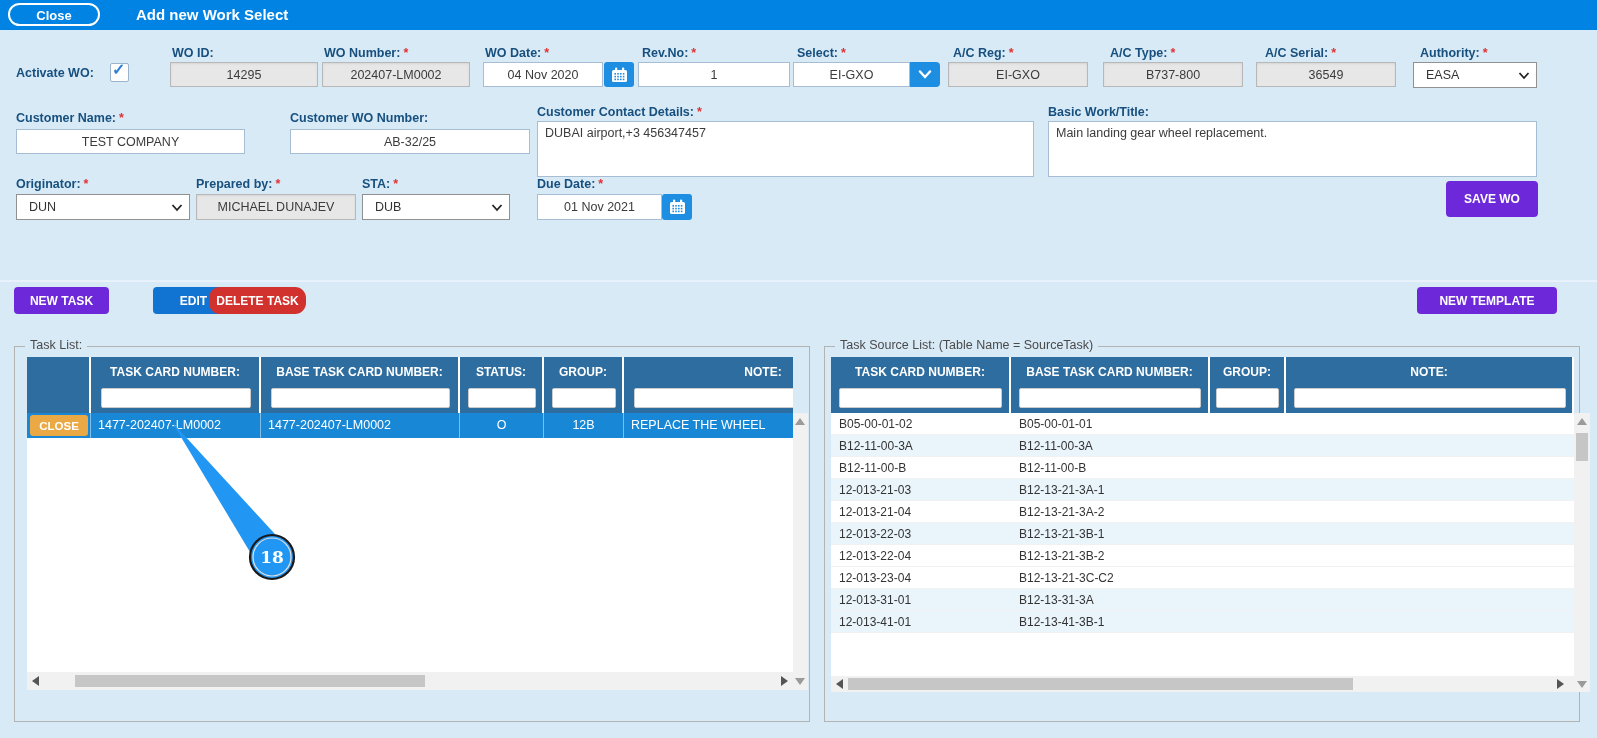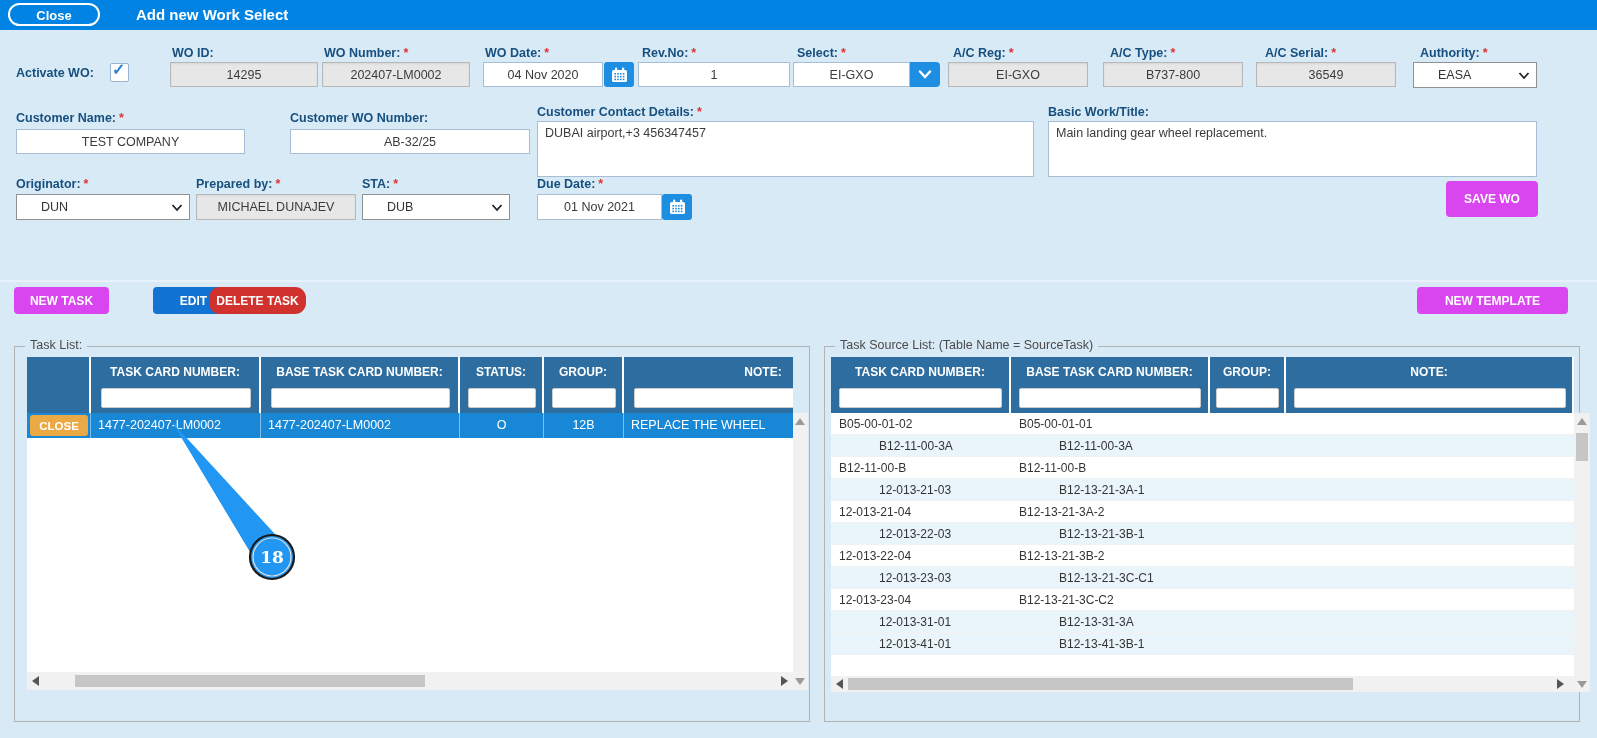--- a/index.html
+++ b/index.html
@@ -18,30 +18,30 @@
   .lbl{position:absolute;font-size:12.5px;font-weight:bold;color:#17507e;white-space:nowrap;}
   .req{color:#e03232;margin-left:3px;font-weight:bold;}
   .inp{position:absolute;height:25px;box-sizing:border-box;border:1px solid #a6bdd3;background:#fff;
     text-align:center;font-family:"Liberation Sans",sans-serif;font-size:12.5px;color:#3b3b3b;padding:0 4px;}
   .inp.ro{background:#e7e7e7;border-color:#b8b8b8;box-shadow:inset 0 1px 2px rgba(0,0,0,.08);}
   .txta{position:absolute;box-sizing:border-box;border:1px solid #a6bdd3;background:#fff;resize:none;
     font-family:"Liberation Sans",sans-serif;font-size:12.5px;color:#3b3b3b;padding:4px 7px;}
   .sqbtn{position:absolute;width:30px;height:25px;background:#1e8ee2;border:none;border-radius:3px;
     display:flex;align-items:center;justify-content:center;cursor:pointer;}
   .nselect{position:absolute;height:26px;box-sizing:border-box;border:1px solid #919191;background:#fff;
-    font-size:12.5px;color:#333;line-height:24px;padding:0 24px;cursor:pointer;}
+    font-size:12.5px;color:#333;line-height:24px;padding:0 12px;cursor:pointer;}
   .nselect .chev{position:absolute;right:6px;top:9px;}
   .chkbox{position:absolute;width:17px;height:17px;background:#fff;border:1px solid #9ab4cc;border-radius:2px;
     cursor:pointer;}
   .chkbox .tick{position:absolute;left:1px;top:-4px;color:#2a7fd6;font-size:16px;font-weight:bold;}
 
   
   .btn{position:absolute;border:none;border-radius:4px;color:#fff;font-family:"Liberation Sans",sans-serif;
     font-weight:bold;font-size:12px;cursor:pointer;}
-  .green{background:#d946ef;}
+  .green{background:#6d28d9;}
   .bluebtn{background:#1173d2;}
   .redbtn{background:#d2322d;}
 
   .divider{position:absolute;left:0;top:280px;width:1597px;height:2px;background:#e7f2fc;}
 
   
   .fs{position:absolute;border:1px solid #b3b3b3;box-sizing:border-box;}
   .fs-legend{position:absolute;top:-9px;left:10px;background:#d9eaf7;padding:0 5px;font-size:12.5px;color:#4a4a4a;}
 
   
@@ -56,21 +56,21 @@
   .trow{position:absolute;left:0;top:56px;height:25px;background:#1888d6;}
   .tcell{position:absolute;top:0;height:25px;box-sizing:border-box;color:#fff;font-size:12.5px;line-height:25px;
     padding-left:7px;border-right:1px solid rgba(255,255,255,.45);white-space:nowrap;overflow:hidden;}
   .tcell.ctr{text-align:center;padding-left:0;}
   .rowbtn{position:absolute;left:3px;top:2px;width:58px;height:21px;background:#eba945;border:none;border-radius:3px;
     color:#fff;font-family:"Liberation Sans",sans-serif;font-size:11.5px;font-weight:bold;cursor:pointer;}
 
   
   .srows{position:absolute;left:0;top:56px;width:743px;}
   .srow{display:flex;height:22px;background:#fff;border-bottom:1px solid #f1f1f1;box-sizing:border-box;cursor:pointer;}
-  .srow.alt{background:#e9f4fb;padding-left:40px;}
+  .srow.alt{background:#e9f4fb;}
   .scell{box-sizing:border-box;padding:4px 0 0 8px;font-size:12px;color:#333;white-space:nowrap;overflow:hidden;}
   .scell.card{width:180px;}
   .scell.base{width:199px;}
   .scell.group{width:76px;}
   .scell.note{flex:1;}
 
   
   .sbtrack{position:absolute;background:#f1f1f1;}
   .sbthumb{position:absolute;background:#c6c6c6;}
   .arr{position:absolute;width:0;height:0;}
@@ -212,21 +212,21 @@
     </svg>
   </button>
 
   <button class="btn green" style="left:1446px;top:181px;width:92px;height:36px;">SAVE WO</button>
 
   <div class="divider"></div>
 
   <button class="btn green" style="left:14px;top:287px;width:95px;height:27px;">NEW TASK</button>
   <button class="btn bluebtn" style="left:113px;top:287px;width:116px;height:27px;margin-left:40px;">EDIT TASK</button>
   <button class="btn redbtn" style="left:209px;top:287px;width:97px;height:27px;border-radius:11px;">DELETE TASK</button>
-  <button class="btn green" style="left:1417px;top:287px;width:151px;height:27px;">NEW TEMPLATE</button>
+  <button class="btn green" style="left:1417px;top:287px;width:140px;height:27px;">NEW TEMPLATE</button>
 
   <div class="fs" style="left:14px;top:346px;width:796px;height:376px;">
     <span class="fs-legend">Task List:</span>
   </div>
 
   <div class="tblwrap" style="left:27px;top:357px;width:766px;height:315px;">
     <div class="thead" style="width:877px;">
       <div class="hcell" style="left:0;width:64px;"></div>
       <div class="hcell" style="left:64px;width:170px;">
           <span class="hlabel">TASK CARD NUMBER:</span>
@@ -332,26 +332,20 @@
           <div class="scell base">B12-13-21-3B-1</div>
           <div class="scell group"></div>
           <div class="scell note"></div>
         </div>
         <div class="srow">
           <div class="scell card">12-013-22-04</div>
           <div class="scell base">B12-13-21-3B-2</div>
           <div class="scell group"></div>
           <div class="scell note"></div>
         </div>
-        <div class="srow alt">
-          <div class="scell card">12-013-23-03</div>
-          <div class="scell base">B12-13-21-3C-C1</div>
-          <div class="scell group"></div>
-          <div class="scell note"></div>
-        </div>
         <div class="srow">
           <div class="scell card">12-013-23-04</div>
           <div class="scell base">B12-13-21-3C-C2</div>
           <div class="scell group"></div>
           <div class="scell note"></div>
         </div>
         <div class="srow alt">
           <div class="scell card">12-013-31-01</div>
           <div class="scell base">B12-13-31-3A</div>
           <div class="scell group"></div>

